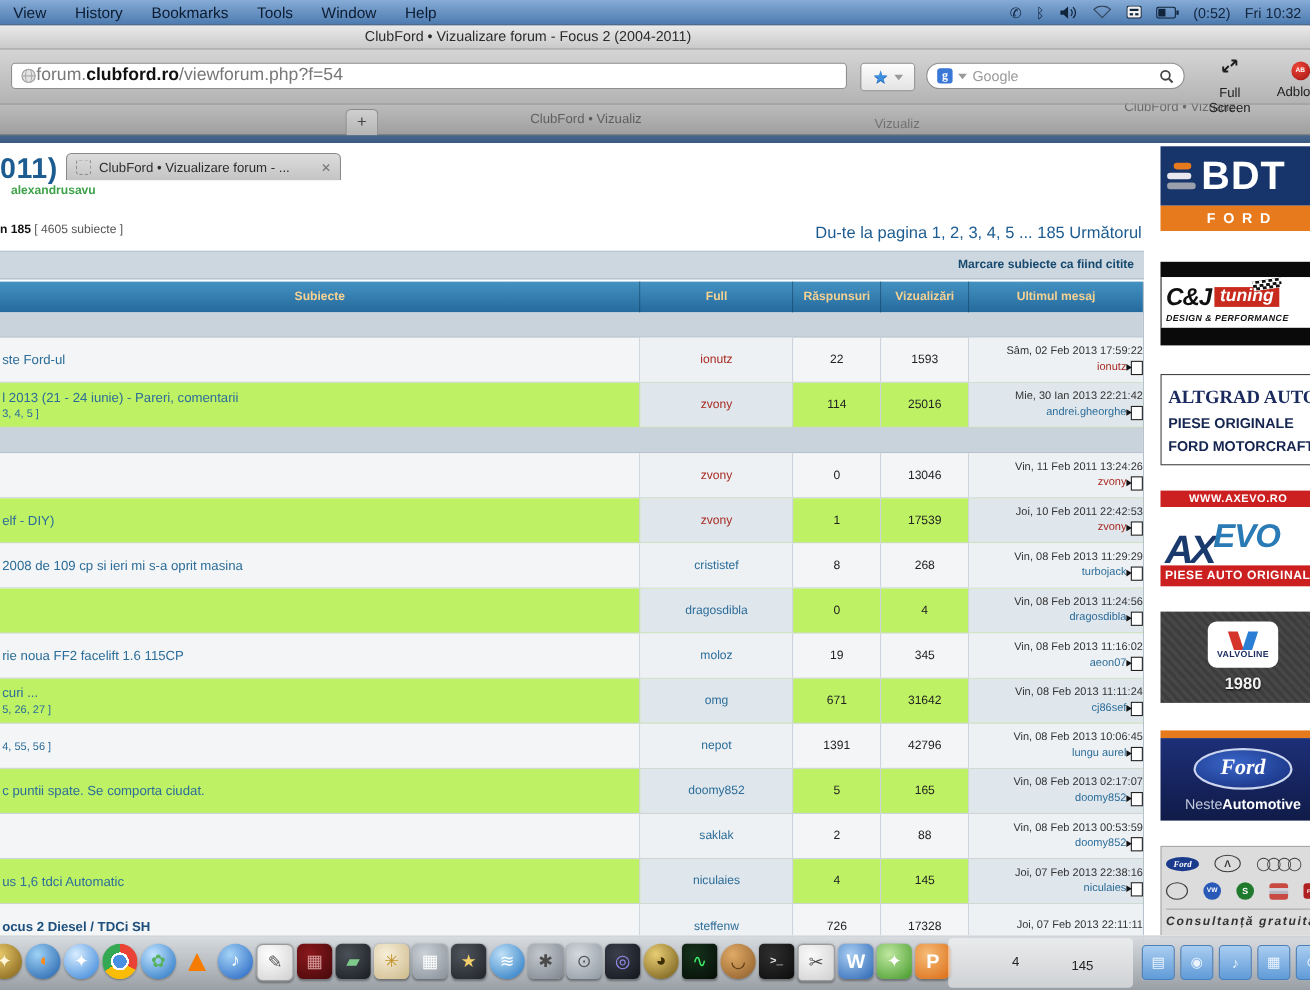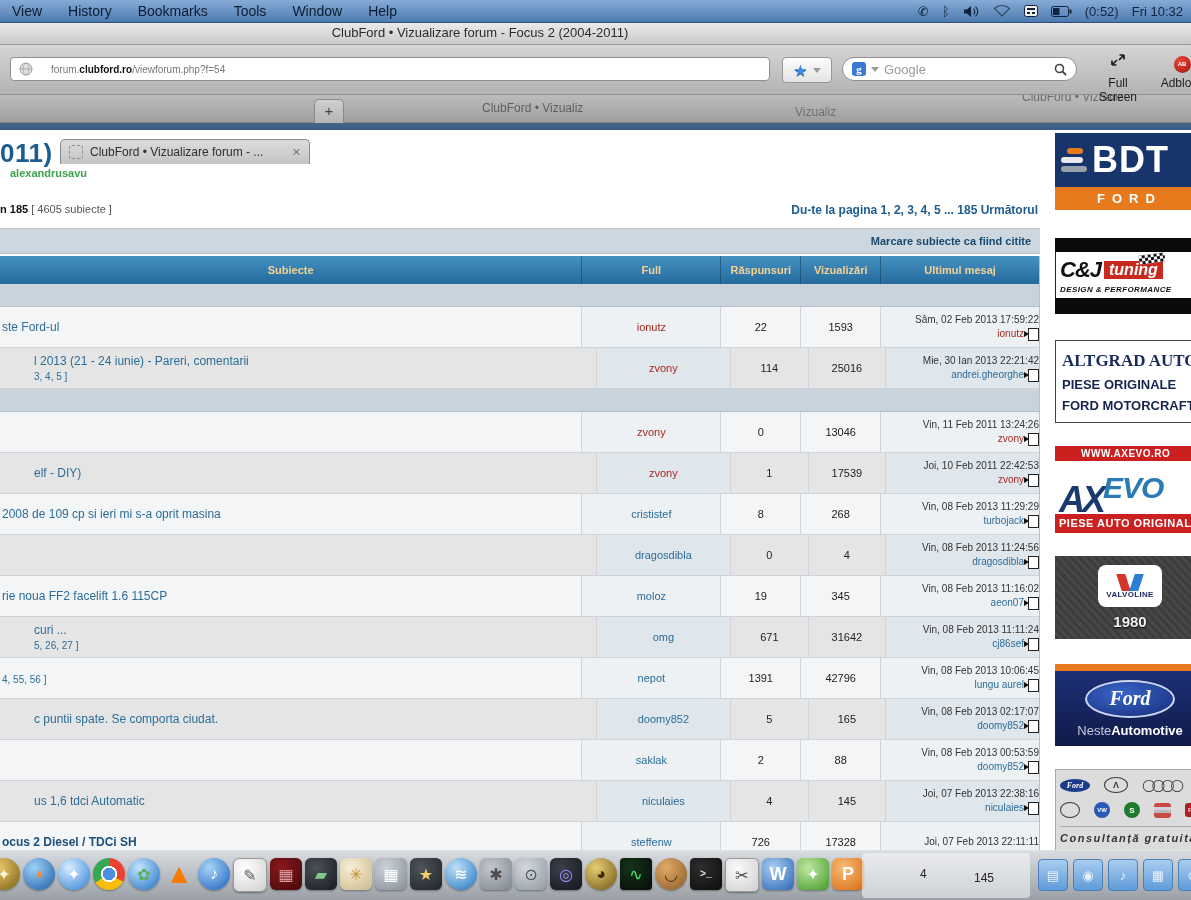--- a/index.html
+++ b/index.html
@@ -19,22 +19,22 @@
   
   .titlebar{position:absolute;top:22px;left:0;right:0;height:22px;background:linear-gradient(#ececec,#c9c9c9);
             border-bottom:1px solid #9a9a9a;z-index:55;}
   .titlebar .wt{display:block;width:960px;text-align:center;font-size:13px;color:#2b2b2b;line-height:22px;
                 white-space:nowrap;overflow:hidden;}
 
   
   .toolbar{position:absolute;top:44px;left:0;right:0;height:50px;z-index:54;
            background:linear-gradient(#d6d6d6,#b3b3b3);border-bottom:1px solid #8f8f8f;}
   .urlfield{position:absolute;left:10px;top:13px;width:760px;height:24px;background:#fff;border:1px solid #8f8f8f;
-            border-radius:4px;display:flex;align-items:center;padding:0 8px;gap:18px;box-sizing:border-box;
-            font-size:10px;white-space:nowrap;overflow:hidden;}
+            border-radius:4px;display:flex;align-items:center;padding:0 8px;gap:0;box-sizing:border-box;
+            font-size:16px;white-space:nowrap;overflow:hidden;}
   .urlfield .u1{color:#777;}.urlfield .u2{color:#111;font-weight:bold;}.urlfield .u3{color:#777;}
   .starbox{position:absolute;left:782px;top:13px;width:48px;height:24px;background:linear-gradient(#fdfdfd,#e3e3e3);
            border:1px solid #979797;border-radius:4px;display:flex;align-items:center;justify-content:center;gap:5px;}
   .star{color:#3e8fe0;font-size:16px;text-shadow:0 1px 0 #1b5ea6;}
   .tri{width:0;height:0;border-left:4px solid transparent;border-right:4px solid transparent;border-top:5px solid #9a9a9a;}
   .searchfield{position:absolute;left:842px;top:13px;width:235px;height:24px;background:#fff;border:1px solid #8f8f8f;
                border-radius:12px;display:flex;align-items:center;gap:5px;padding:0 9px;box-sizing:border-box;}
   .gfav{width:14px;height:14px;background:#3a77d6;border-radius:3px;color:#fff;font-weight:bold;
         font-family:"Liberation Serif",serif;font-size:11px;display:flex;align-items:center;justify-content:center;}
   .sph{color:#9a9a9a;font-size:13px;flex:1;}
@@ -62,21 +62,21 @@
   .g1{left:795px;top:11px;opacity:.4;}
   .g2{left:1022px;top:-4px;opacity:.5;}
   .pagetop{position:absolute;top:122px;left:0;right:0;height:8px;background:linear-gradient(#48688f,#3a5a82);z-index:52;}
 
   
   .content{position:absolute;top:130px;left:0;width:1040px;}
   .hfrag{position:absolute;left:0;top:8px;font-size:26px;font-weight:bold;color:#1d5c90;letter-spacing:.5px;}
   .modname{position:absolute;left:10px;top:37px;font-size:11px;font-weight:bold;color:#3ea24a;}
   .pageinfo{position:absolute;left:0;top:73px;font-size:11px;color:#555;white-space:nowrap;}
   .pageinfo b{color:#111;}
-  .pagination{position:absolute;left:0;top:73px;width:1038px;text-align:right;font-size:12px;font-weight:bold;
+  .pagination{position:absolute;left:0;top:73px;width:1038px;text-align:right;font-size:15px;font-weight:normal;
               color:#1d5c90;white-space:nowrap;}
   .pagination a{color:#1d5c90;text-decoration:none;}
   .markbar{position:absolute;left:0;top:98px;width:1040px;height:26px;background:#ccd7e0;border-top:1px solid #bac5cf;
            border-bottom:1px solid #b2bdc8;box-sizing:border-box;font-size:11px;font-weight:bold;color:#17496e;
            text-align:right;line-height:24px;padding-right:9px;}
   .ftable{position:absolute;left:0;top:126px;width:1040px;border-right:1px solid #b7c1cb;box-sizing:border-box;background:#fff;}
   .thead{display:flex;height:28px;background:linear-gradient(#4492c2,#256a9d);}
   .th{display:flex;align-items:center;justify-content:center;font-size:11px;font-weight:bold;color:#f6d292;
       border-right:1px solid rgba(10,50,80,.45);box-sizing:border-box;}
   .th:last-child{border-right:none;}
@@ -88,21 +88,21 @@
   .t1{font-size:12px;color:#2c6d99;text-decoration:none;cursor:pointer;}
   .t1.tbold{font-weight:bold;color:#1c4f7c;}
   .t2{font-size:10px;color:#2c6d99;margin-top:3px;}
   .c-author{width:139px;align-items:center;background:#edf1f4;}
   .au{font-size:11px;color:#2c6d99;text-decoration:none;cursor:pointer;}
   .au.red,.last-user.red{color:#a82a22;}
   .c-replies,.c-views{width:80px;align-items:center;font-size:11px;color:#222;}
   .c-last{width:158px;align-items:flex-end;background:#edf1f4;border-right:none;text-align:center;
           font-size:10px;color:#333;line-height:1.45;}
   .trow.alt .c-author,.trow.alt .c-last{background:#dfe6ec;}
-  .trow.alt{background:#e5e5e5;padding-left:32px;}
+  .trow.alt{background:#bef264;}
   .last-user{font-size:10px;color:#2c6d99;text-decoration:none;cursor:pointer;}
   .lrow{display:inline-flex;align-items:center;}
   .goto{display:inline-block;width:9px;height:11px;border:1px solid #222;background:#fff;margin-left:4px;position:relative;}
   .goto i{position:absolute;left:-5px;top:2px;width:0;height:0;border-top:3px solid transparent;
           border-bottom:3px solid transparent;border-left:5px solid #111;}
 
   
   .sidebar{position:absolute;left:1055px;top:133px;width:150px;}
   .ad{margin-bottom:0;}
   .ad-bdt .bdt-top{height:54px;background:#17356b;display:flex;align-items:center;padding-left:6px;}

